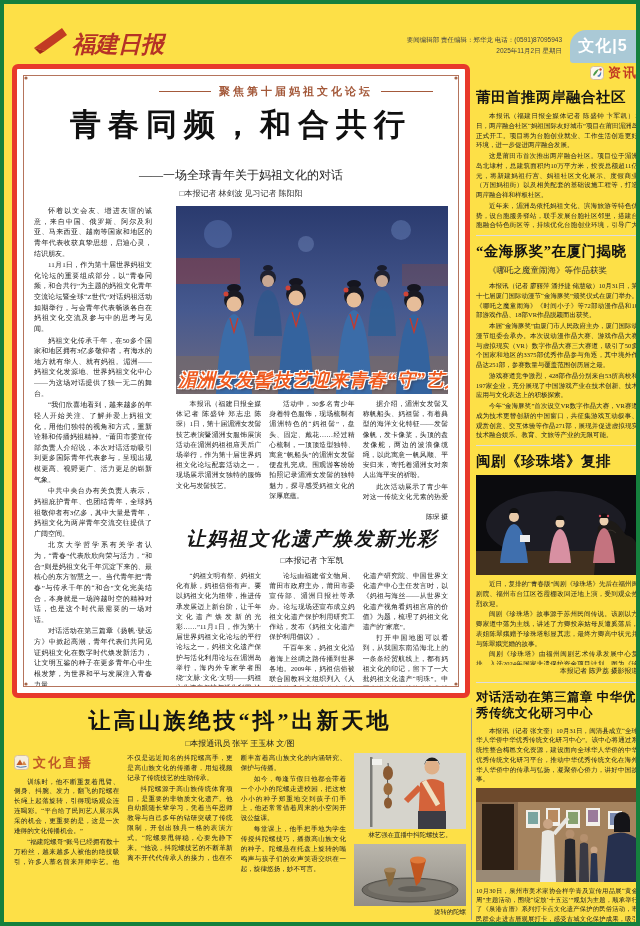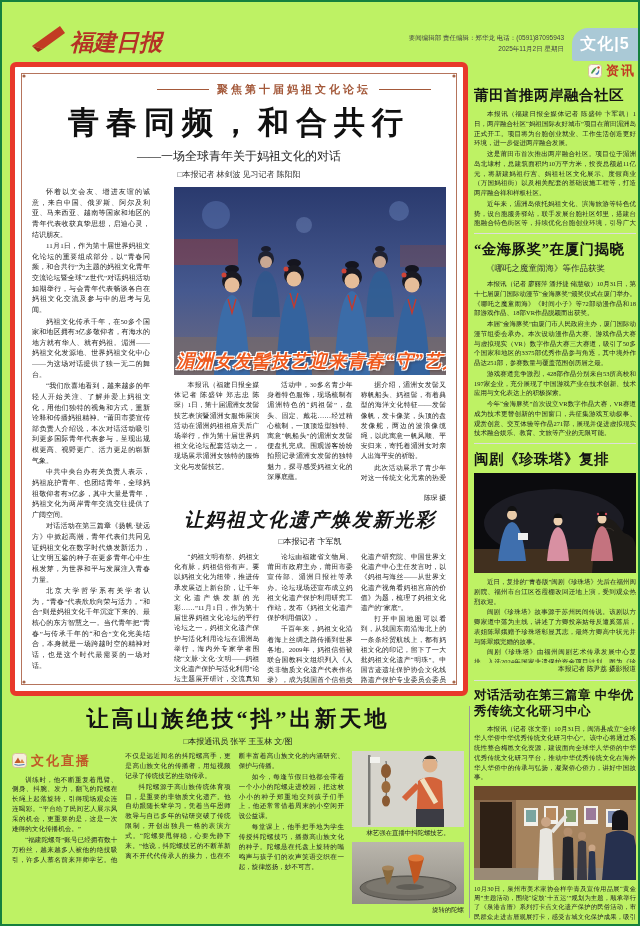--- a/index.html
+++ b/index.html
@@ -1,18 +1,18 @@
 <!DOCTYPE html>
 <html><head>
 <meta charset="utf-8">
 <style>
   * { margin:0; padding:0; box-sizing:border-box; }
   html,body { background:#e9e9e9; }
-  .page{ position:relative; width:640px; height:926px; background:#bef264;
-         border:2px solid #15803d; margin:0 auto; overflow:hidden;
+  .page{ position:relative; width:640px; height:926px; background:#fde047;
+         border:4px solid #15803d; margin:0 auto; overflow:hidden;
          font-family:"Liberation Serif", serif; color:#222; }
   
   .masthead{ position:absolute; left:26px; top:20px; width:160px; height:38px; }
   .edition-info{ position:absolute; right:74px; top:30px; text-align:right;
                  font-size:6.5px; line-height:1.7; color:#444;
                  font-family:"Liberation Sans", sans-serif; }
   .section-tag{ position:absolute; right:0; top:26px; width:66px; height:33px;
                 background:#aac9d6; border-radius:16px 0 0 3px; color:#fff;
                 font-family:"Liberation Sans", sans-serif; font-weight:bold;
                 font-size:16px; display:flex; align-items:center; justify-content:center;
@@ -26,21 +26,21 @@
   .c-tl{ left:-4px; top:-4px; }
   .c-tr{ right:-4px; top:-4px; transform:scaleX(-1); }
   .c-bl{ left:-4px; bottom:-4px; transform:scaleY(-1); }
   .c-br{ right:-4px; bottom:-4px; transform:scale(-1,-1); }
   .kicker-row{ display:flex; align-items:center; justify-content:center; gap:8px;
                margin-left:110px; color:#a4593a; }
   .kicker-row .rule{ width:52px; height:1.5px; background:#a4593a; }
   .kicker-row .k-text{ font-size:11px; font-weight:bold; letter-spacing:3px; }
   .main-headline{ text-align:center; font-size:31px; font-weight:bold; color:#101010;
                   letter-spacing:7px; margin-top:5px; font-family:"Liberation Sans", sans-serif; }
-  .main-dek{ text-align:center; font-size:12px; color:#222; margin-top:4px; }
+  .main-dek{ text-align:center; font-size:12px; color:#222; margin-top:21px; }
   .main-byline{ text-align:center; font-size:8px; color:#333; margin-top:4px; }
   .feature-body{ display:flex; gap:24px; margin-top:7px; height:500px; }
   .col-left{ width:118px; font-size:7px; line-height:1.52; text-align:justify; overflow:hidden; }
   .col-left p, .news-body p, .story-cols p, .sub-cols p, .bottom-cols p{ text-indent:2em; margin-bottom:1px; }
   .right-pane{ flex:1; overflow:hidden; }
   .photo-main{ position:relative; width:290px; height:188px; overflow:hidden;font-style:italic; }
   .photo-main svg{ display:block; }
   .photo-overlay-caption{ position:absolute; left:0; right:0; bottom:2px; text-align:center;
       font-size:18px; font-weight:bold; color:#ef5a1e; letter-spacing:1px;
       text-shadow:1px 1px 0 #fff,-1px -1px 0 #fff,1px -1px 0 #fff,-1px 1px 0 #fff,2px 2px 3px rgba(60,20,0,.45); }
@@ -140,22 +140,22 @@
       <div class="main-dek">——一场全球青年关于妈祖文化的对话</div>
       <div class="main-byline">□本报记者 林剑波 见习记者 陈阳阳</div>
 
       <div class="feature-body">
         <div class="col-left">
             <p>怀着以文会友、增进友谊的诚意，来自中国、俄罗斯、阿尔及利亚、马来西亚、越南等国家和地区的青年代表收获真挚思想，启迪心灵，结识朋友。</p>
             <p>11月1日，作为第十届世界妈祖文化论坛的重要组成部分，以“青春同频，和合共行”为主题的妈祖文化青年交流论坛暨全球“Z世代”对话妈祖活动如期举行，与会青年代表畅谈各自在妈祖文化交流及参与中的思考与见闻。</p>
             <p>妈祖文化传承千年，在50多个国家和地区拥有3亿多敬仰者，有海水的地方就有华人、就有妈祖。湄洲——妈祖文化发源地、世界妈祖文化中心——为这场对话提供了独一无二的舞台。</p>
             <p>“我们欣喜地看到，越来越多的年轻人开始关注、了解并爱上妈祖文化，用他们独特的视角和方式，重新诠释和传播妈祖精神。”莆田市委宣传部负责人介绍说，本次对话活动吸引到更多国际青年代表参与，呈现出规模更高、视野更广、活力更足的崭新气象。</p>
             <p>中共中央台办有关负责人表示，妈祖庇护青年、也团结青年，全球妈祖敬仰者有3亿多，其中大量是青年，妈祖文化为两岸青年交流交往提供了广阔空间。</p>
+            <p>北京大学哲学系有关学者认为，“青春”代表欣欣向荣与活力，“和合”则是妈祖文化千年沉淀下来的、最核心的东方智慧之一。当代青年把“青春”与传承千年的“和合”文化完美结合，本身就是一场跨越时空的精神对话，也是这个时代最需要的一场对话。</p>
             <p>对话活动在第三篇章《扬帆·驶远方》中掀起高潮，青年代表们共同见证妈祖文化在数字时代焕发新活力，让文明互鉴的种子在更多青年心中生根发芽，为世界和平与发展注入青春力量。</p>
-            <p>北京大学哲学系有关学者认为，“青春”代表欣欣向荣与活力，“和合”则是妈祖文化千年沉淀下来的、最核心的东方智慧之一。当代青年把“青春”与传承千年的“和合”文化完美结合，本身就是一场跨越时空的精神对话，也是这个时代最需要的一场对话。</p>
           </div>
 
         <div class="right-pane">
           <div class="photo-main">
             <svg width="290" height="188" viewBox="0 0 290 188" preserveAspectRatio="none">
               <defs>
                 <linearGradient id="bgm" x1="0" y1="0" x2="0" y2="1">
                   <stop offset="0" stop-color="#2a3a6e"></stop>
                     <stop offset="0.55" stop-color="#46598f"></stop>
                     <stop offset="1" stop-color="#6e6a80"></stop>

